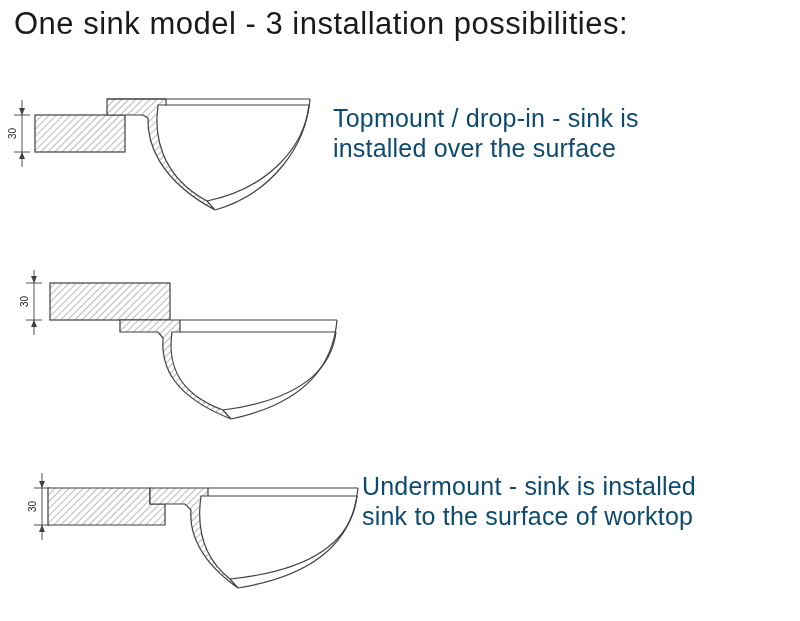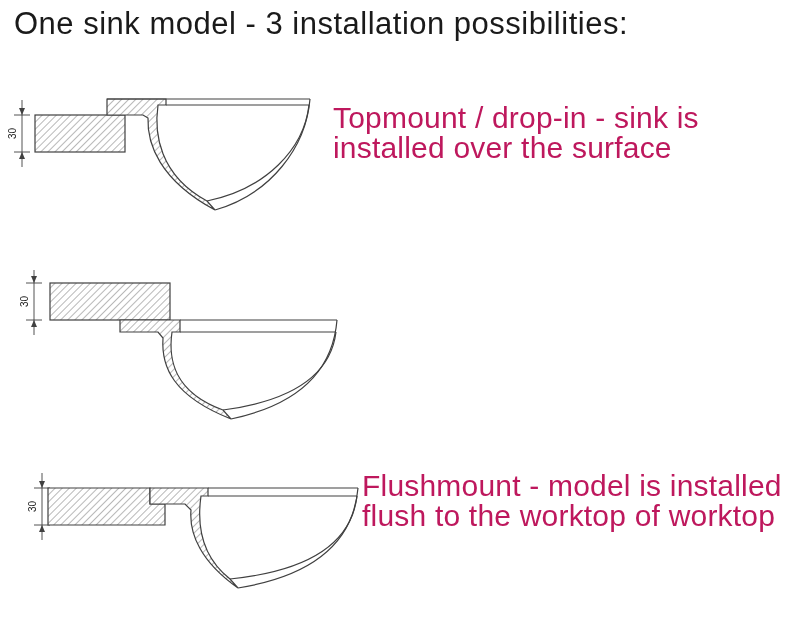--- a/index.html
+++ b/index.html
@@ -5,21 +5,21 @@
   html,body{margin:0;padding:0;background:#fff;}
   .page{
     position:relative;width:800px;height:621px;background:#fff;overflow:hidden;
     font-family:"Liberation Sans", sans-serif;color:#1e1e1e;
   }
   .title{
     position:absolute;left:14px;top:6px;font-size:31px;letter-spacing:.5px;
     color:#1a1a1a;white-space:nowrap;
   }
   .caption{
-    position:absolute;font-size:30px;line-height:30px;letter-spacing:.2px;color:#be185d;
+    position:absolute;font-size:25px;line-height:30px;letter-spacing:.2px;color:#0c4a6e;
   }
   .caption span{display:block;white-space:nowrap;}
   .cap1{left:333px;top:103px;}
   .cap2{left:340px;top:314px;}
   .cap3{left:362px;top:471px;}
   svg.drawing{position:absolute;}
   .d1{left:8px;top:85px;}
   .d2{left:20px;top:268px;}
   .d3{left:28px;top:458px;}
   .dim-text{font-family:"Liberation Sans",sans-serif;font-size:10px;fill:#222;stroke:none;}
@@ -100,17 +100,17 @@
       <g>
         <path d="M122,30 H180 V38 H173 C169,66 173,98 202,121 L210,130 C173,104 161,76 163,52 L157,46 H122 Z" fill="url(#hatch)"></path>
         <path d="M180,30 H330"></path>
         <path d="M180,38 H329"></path>
         <path d="M330,30 C326,76 296,116 210,130"></path>
         <path d="M329,38 C324,80 290,112 202,121"></path>
       </g>
     </g>
   </svg>
   <div class="caption cap3">
-    <span>Flushmount - model is installed</span>
-    <span>flush to the worktop of worktop</span>
+    <span>Undermount - sink is installed</span>
+    <span>sink to the surface of worktop</span>
   </div>
 
 </div>
 
 </body></html>

